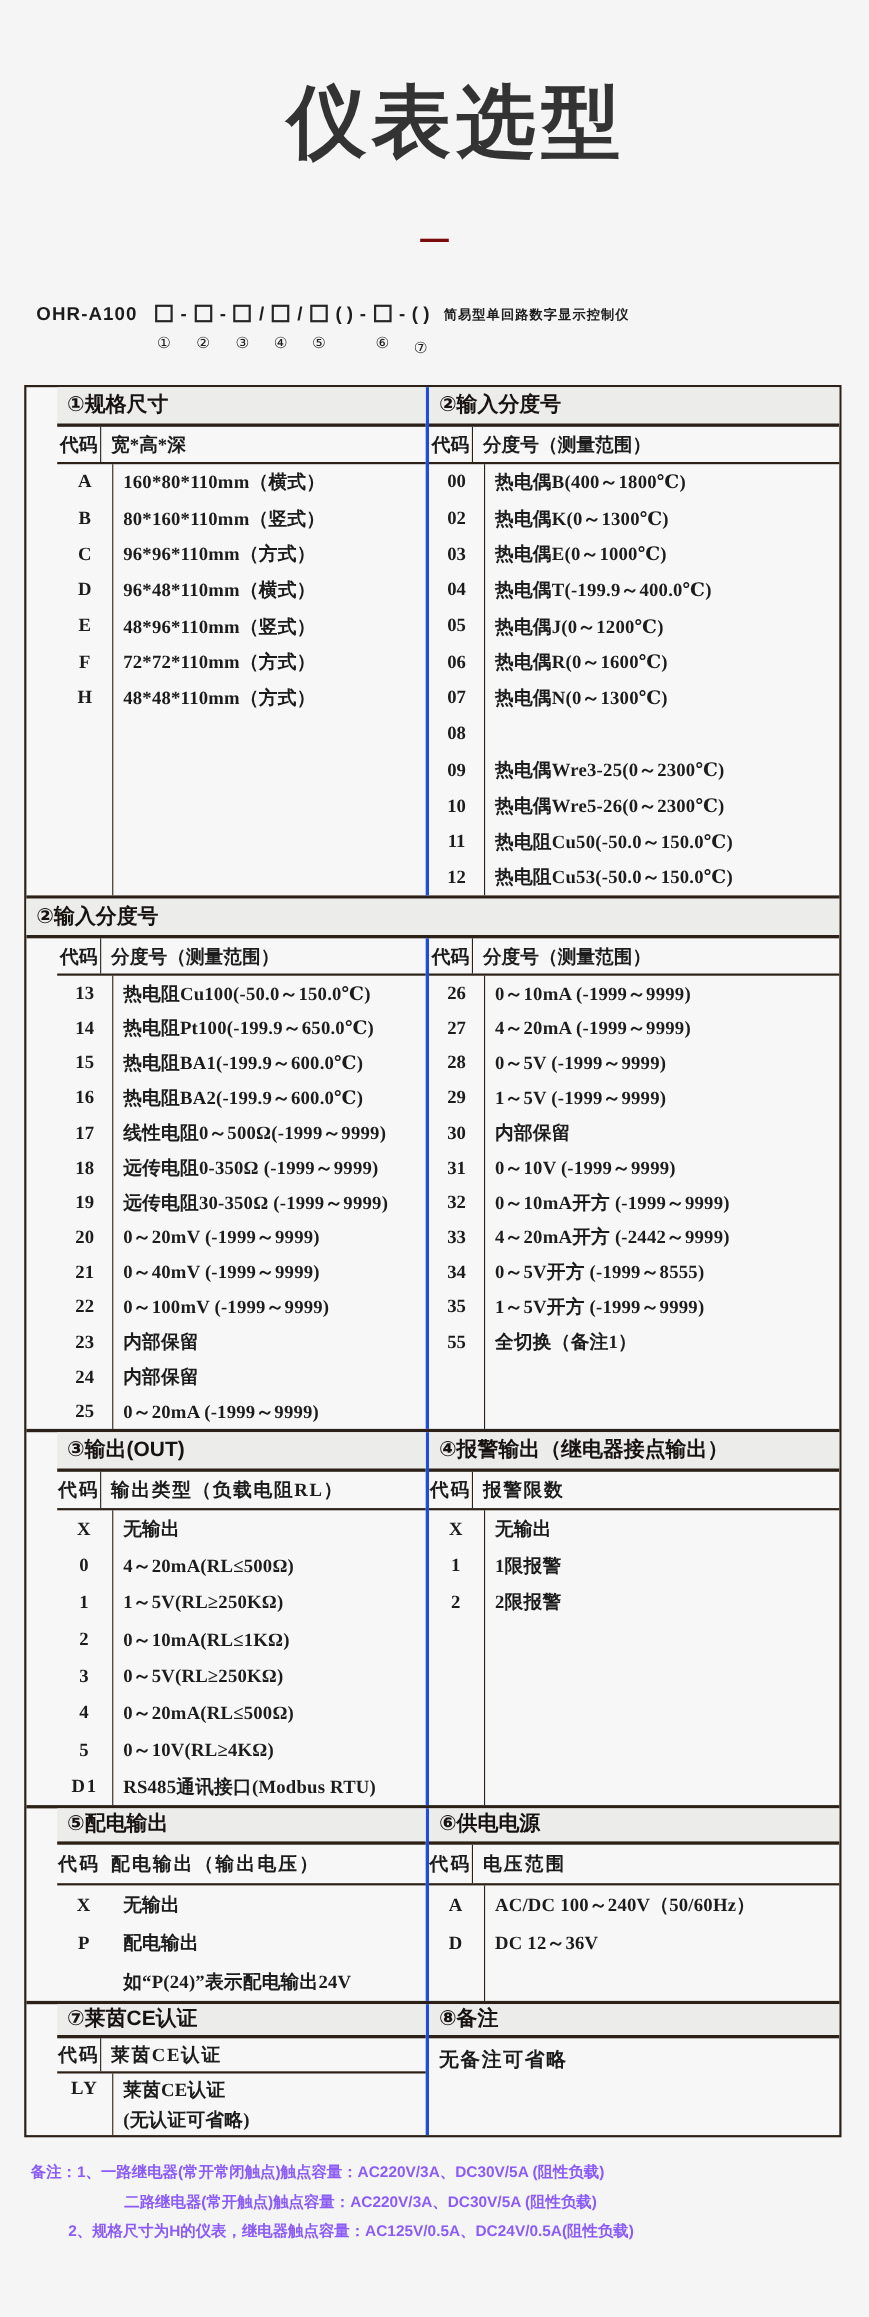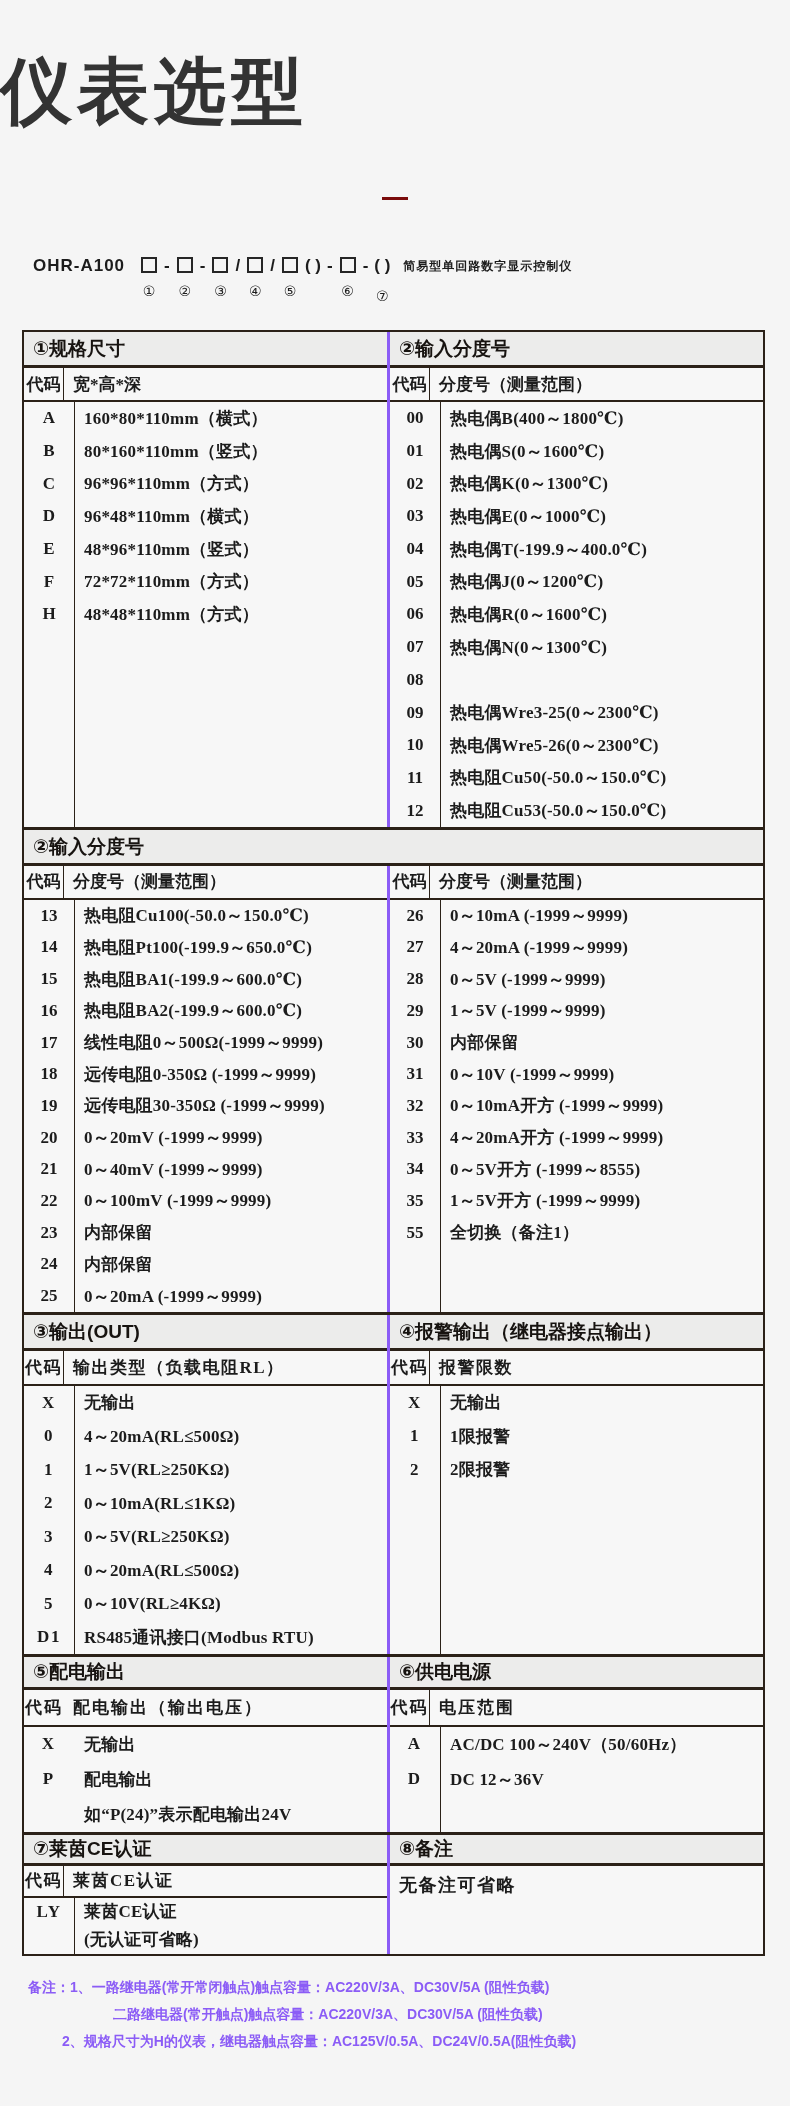--- a/index.html
+++ b/index.html
@@ -4,27 +4,28 @@
 <style>
   html,body { margin:0; padding:0; }
   body {
     width:790px; min-height:2106px;
     background:#f5f5f5;
     font-family:"Liberation Sans","DejaVu Sans",sans-serif;
     color:#1c1c1c;
     box-sizing:border-box;
   }
   .page-title {
-    text-align:left;
+    text-align:center;
     font-size:72px;
     font-weight:bold;
     letter-spacing:5px;
     color:#333;
-    padding-top:44px;
+    padding-top:64px;
     line-height:95px;
+    margin-left:40px;
   }
   .title-dash {
     width:26px; height:3px;
     background:#7a0b0b;
     margin:58px auto 0 auto;
   }
   
   .model-line {
     display:flex; align-items:flex-start;
     margin:54px 0 0 30px;
@@ -49,21 +50,21 @@
     margin:26px 0 0 22px;
     border:2px solid #2b2118;
     background:#f7f7f7;
     box-sizing:border-box;
   }
   .band { display:flex; border-top:3px solid #2b2118; }
   .band.first { border-top:none; }
   .band-block { border-top:3px solid #2b2118; }
   .cols { display:flex; }
   .half { display:flex; flex-direction:column; width:366px; box-sizing:border-box; }
-  .half.left { border-right:3px solid #8b5cf6; }
+  .half.left { border-right:3px solid #1d4ed8;padding-left:28px; }
   .half.right { flex:1; }
   .sec-head {
     background:#ececeb;
     font-weight:bold;
     font-size:19px;
     height:27px; line-height:27px;
     padding:3px 0 3px 9px;
     border-bottom:3px solid #2b2118;
     color:#171310;
   }
@@ -206,24 +207,20 @@
       <div class="col-head">
         <span class="code">代码</span>
         <span class="desc">分度号（测量范围）</span>
       </div>
       <div class="tbody">
           <div class="trow">
             <span class="code">00</span>
             <span class="desc">热电偶B(400～1800℃)</span>
           </div>
           <div class="trow">
-            <span class="code">01</span>
-            <span class="desc">热电偶S(0～1600℃)</span>
-          </div>
-          <div class="trow">
             <span class="code">02</span>
             <span class="desc">热电偶K(0～1300℃)</span>
           </div>
           <div class="trow">
             <span class="code">03</span>
             <span class="desc">热电偶E(0～1000℃)</span>
           </div>
           <div class="trow">
             <span class="code">04</span>
             <span class="desc">热电偶T(-199.9～400.0℃)</span>
@@ -355,21 +352,21 @@
             <div class="trow">
               <span class="code">31</span>
               <span class="desc">0～10V (-1999～9999)</span>
             </div>
             <div class="trow">
               <span class="code">32</span>
               <span class="desc">0～10mA开方 (-1999～9999)</span>
             </div>
             <div class="trow">
               <span class="code">33</span>
-              <span class="desc">4～20mA开方 (-1999～9999)</span>
+              <span class="desc">4～20mA开方 (-2442～9999)</span>
             </div>
             <div class="trow">
               <span class="code">34</span>
               <span class="desc">0～5V开方 (-1999～8555)</span>
             </div>
             <div class="trow">
               <span class="code">35</span>
               <span class="desc">1～5V开方 (-1999～9999)</span>
             </div>
             <div class="trow">

